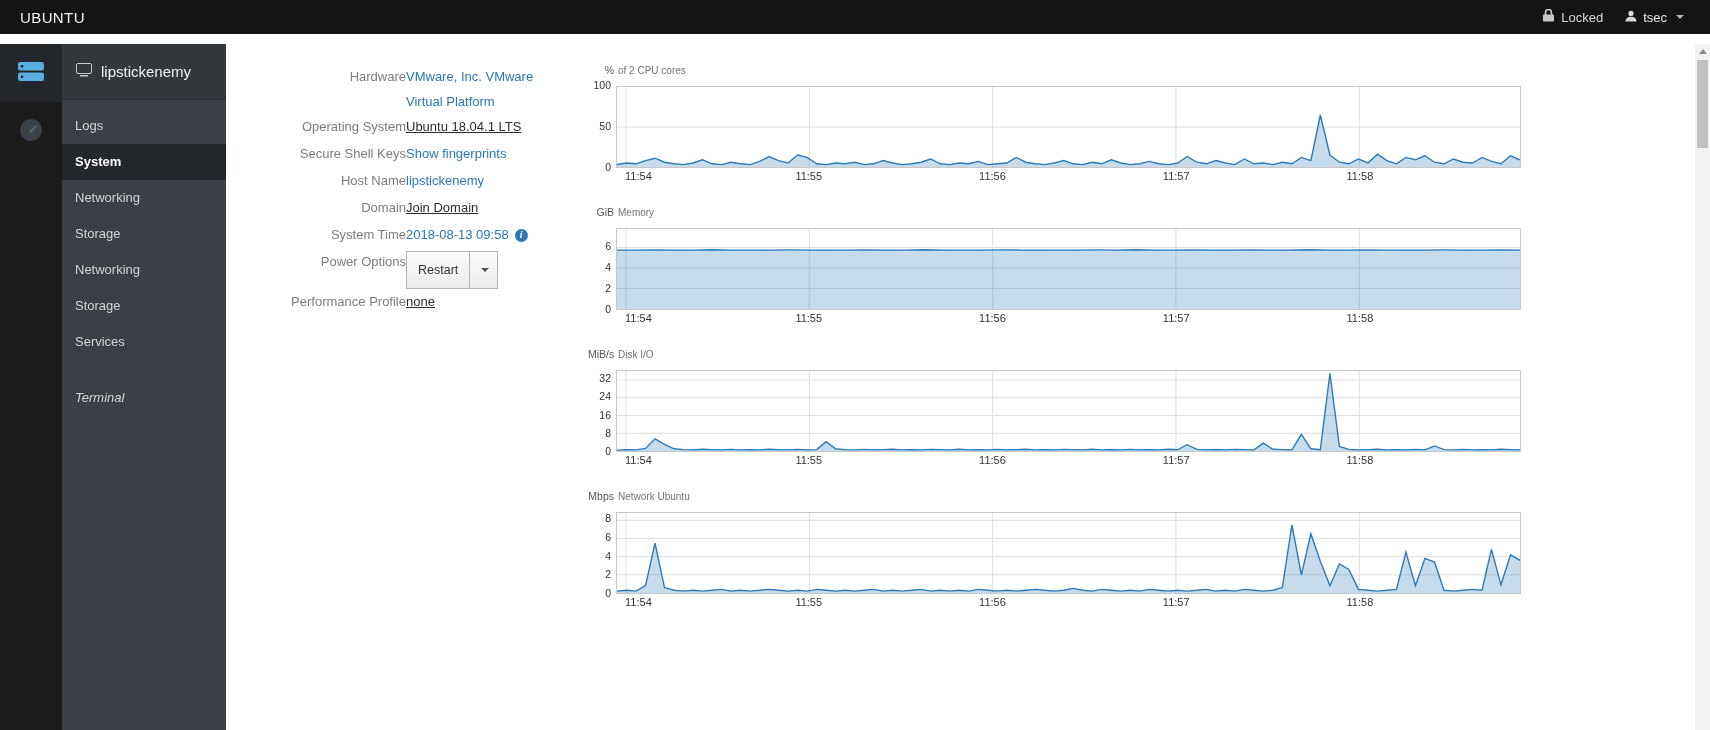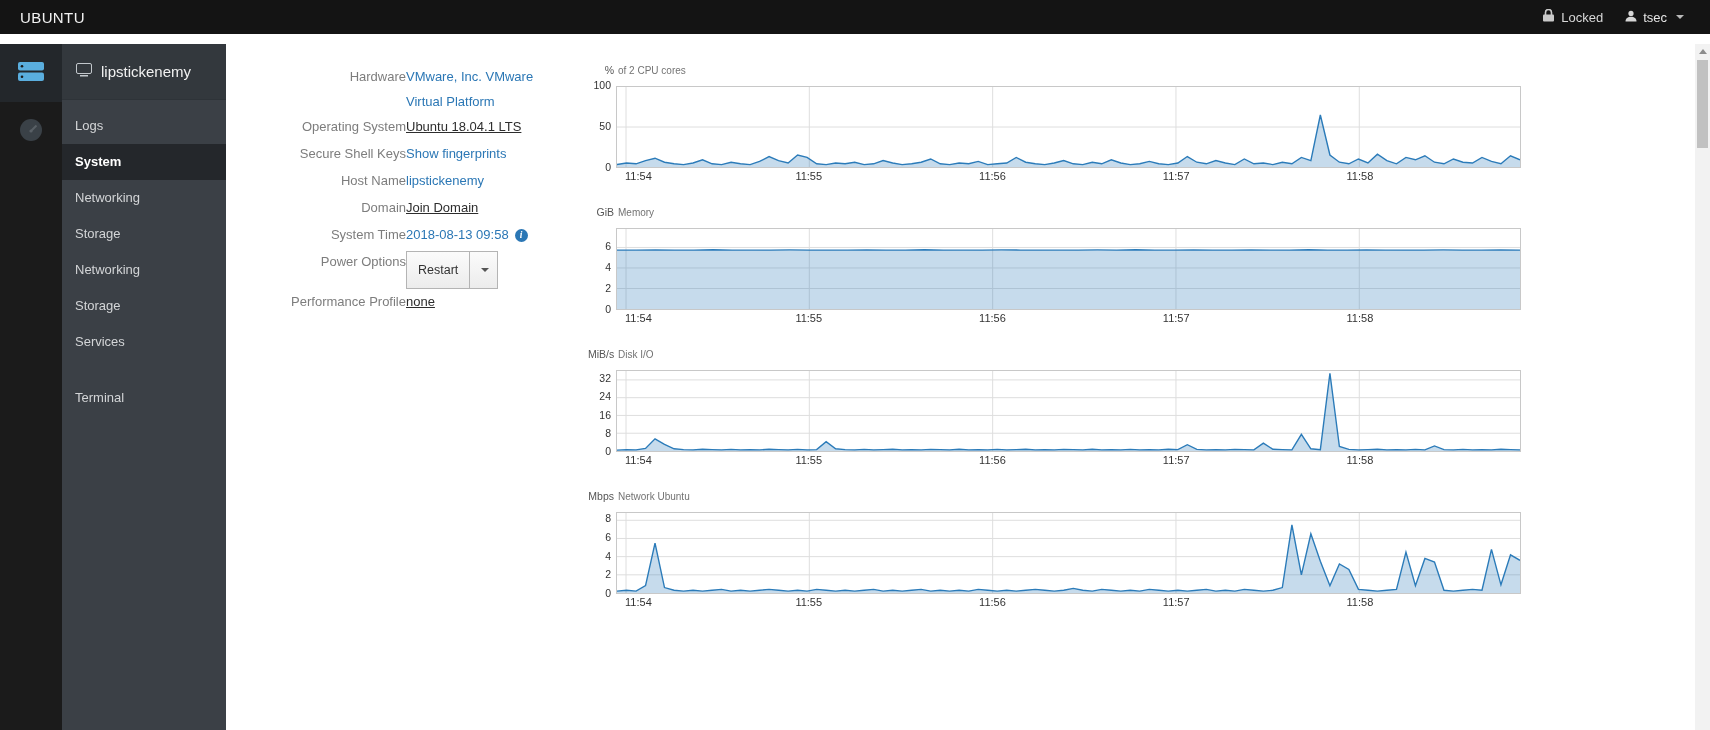--- a/index.html
+++ b/index.html
@@ -22,21 +22,21 @@
   .layout { position:absolute; top:44px; bottom:0; left:0; right:0; display:flex; }
   .app-strip { width:62px; background:#1b1b1b; flex:none; display:flex; flex-direction:column; }
   .strip-item { height:58px; display:flex; align-items:center; justify-content:center; cursor:pointer; }
   .strip-item.active { background:#23272b; }
   .sidebar { width:164px; background:#3b4046; flex:none; display:flex; flex-direction:column; }
   .sidebar-header { height:56px; flex:none; display:flex; align-items:center; gap:9px; padding-left:14px;
                     color:#f1f1f1; font-size:15px; background:#33383d; border-bottom:1px solid #2e3338; cursor:pointer; }
   .nav { padding-top:8px; }
   .nav-item { height:36px; line-height:36px; padding-left:13px; font-size:13px; color:#d3d5d7; cursor:pointer; }
   .nav-item.active { background:#24272b; color:#ffffff; font-weight:bold; }
-  .nav-extra { margin-top:12px; }
+  .nav-extra { margin-top:12px;font-style:italic; }
   
   .main { flex:1; background:#fff; display:flex; position:relative; }
   .info-col { width:362px; flex:none; padding:20px 0 0 20px; }
   .info-row { display:flex; min-height:27px; align-items:flex-start; line-height:26px; font-size:13px; }
   .info-label { width:160px; flex:none; text-align:right; color:#7d7d7d; }
   .info-value { margin-left:0; color:#2d2d2d;text-decoration:underline; }
   a.link { color:#2b77b5; text-decoration:none; cursor:pointer; display:inline-block; max-width:152px; line-height:25px; vertical-align:top; }
   a.action-link { color:#2d2d2d; text-decoration:none; cursor:pointer; }
   .info-icon { display:inline-block; width:13px; height:13px; border-radius:50%; background:#2b77b5; color:#fff;
                font-size:9.5px; line-height:13px; text-align:center; font-family:"Liberation Serif", serif;

